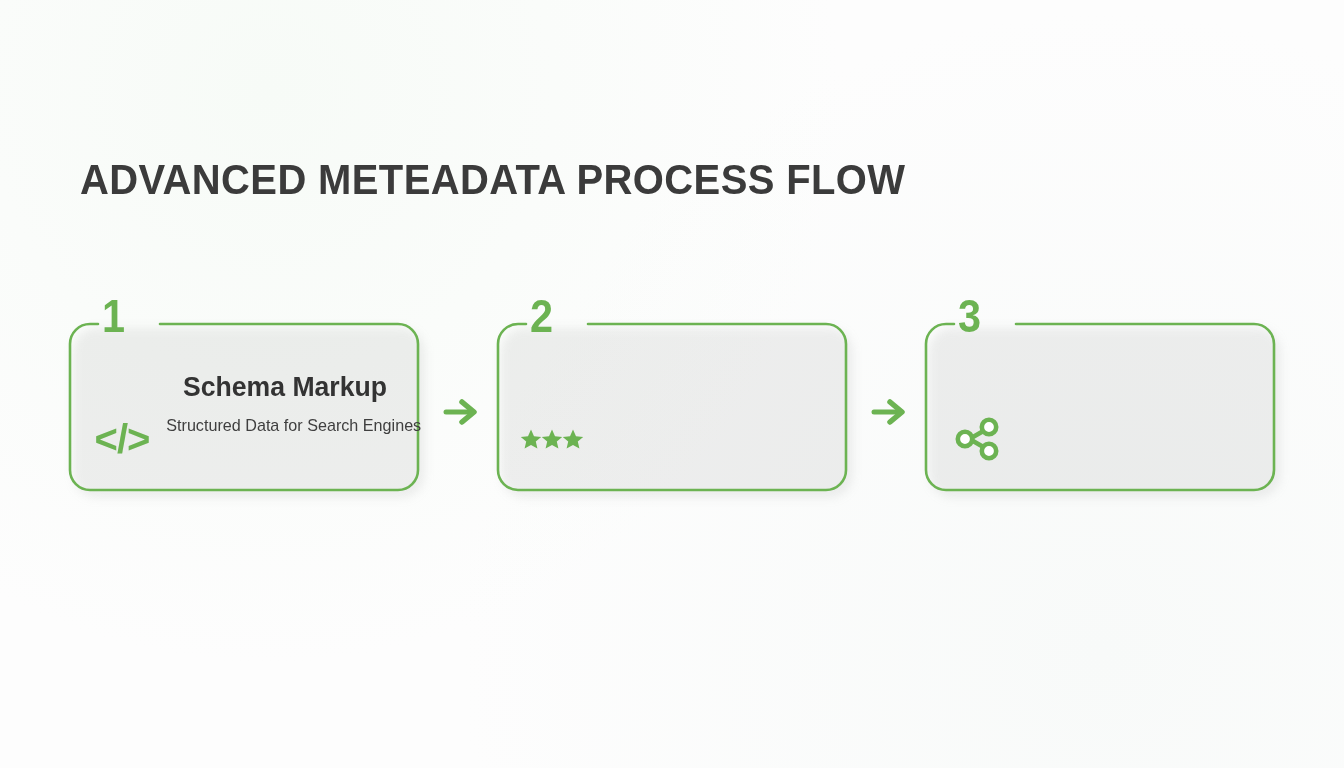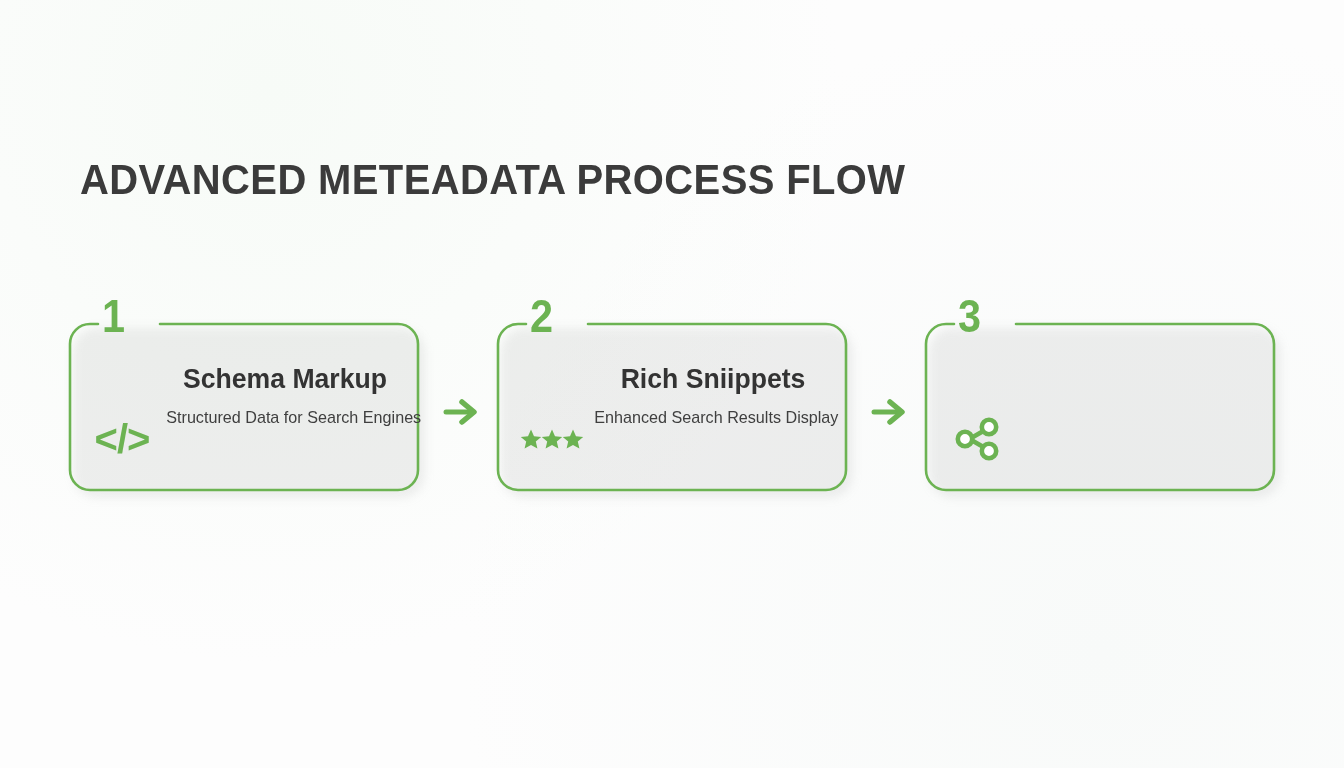--- a/index.html
+++ b/index.html
@@ -121,21 +121,21 @@
   .icon-stars {
     display: flex;
     align-items: center;
     gap: 0px;
   }
   .icon-stars svg { display: block; margin-right: -3px; }
 
   .card-text {
     position: absolute;
     left: 92px;
-    top: 42px;
+    top: 50px;
     width: 250px;
     text-align: center;
   }
   .card-title {
     font-family: "Liberation Sans Narrow", "Liberation Sans", sans-serif;
     font-weight: bold;
     font-size: 28px;
     line-height: 1.1;
     color: #333333;
     transform: scaleX(0.95);
@@ -214,24 +214,20 @@
             <polygon points="12,2.5 15,9.2 22.2,9.9 16.8,14.6 18.4,21.6 12,17.9 5.6,21.6 7.2,14.6 1.8,9.9 9,9.2" fill="#6cb352"></polygon>
           </svg>
           <svg width="24" height="24" viewBox="0 0 24 24">
             <polygon points="12,2.5 15,9.2 22.2,9.9 16.8,14.6 18.4,21.6 12,17.9 5.6,21.6 7.2,14.6 1.8,9.9 9,9.2" fill="#6cb352"></polygon>
           </svg>
           <svg width="24" height="24" viewBox="0 0 24 24">
             <polygon points="12,2.5 15,9.2 22.2,9.9 16.8,14.6 18.4,21.6 12,17.9 5.6,21.6 7.2,14.6 1.8,9.9 9,9.2" fill="#6cb352"></polygon>
           </svg>
         </span>
       </div>
-      <div class="card-text">
-        <div class="card-title">Rich Sniippets</div>
-        <div class="card-sub">Enhanced Search Results Display</div>
-      </div>
     </div>
 
     <div class="flow-arrow arrow-2">
       <svg width="44" height="36" viewBox="0 0 44 36" fill="none">
         <path d="M6 18 H30" stroke="#6cb352" stroke-width="5" stroke-linecap="round"></path>
         <path d="M22 8 L34 18 L22 28" stroke="#6cb352" stroke-width="5.5" stroke-linecap="round" stroke-linejoin="round" fill="none"></path>
       </svg>
     </div>
 
     <div class="card card-3">

